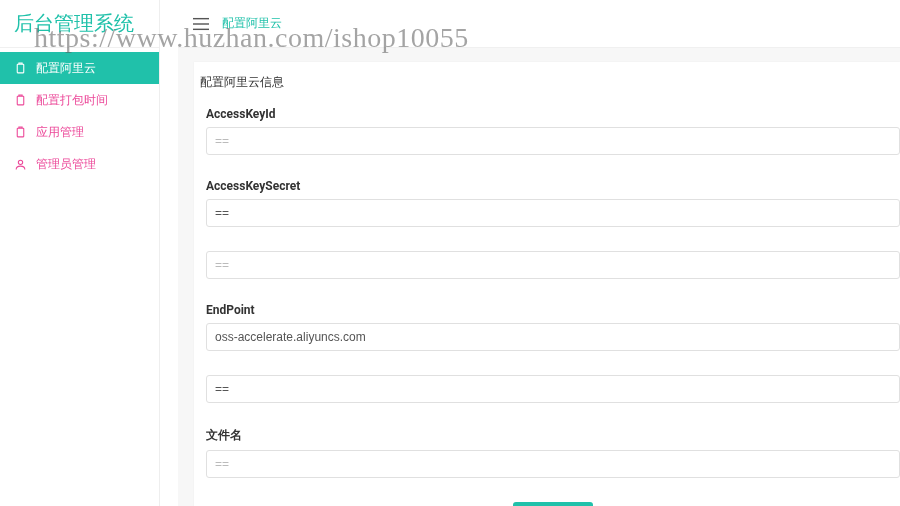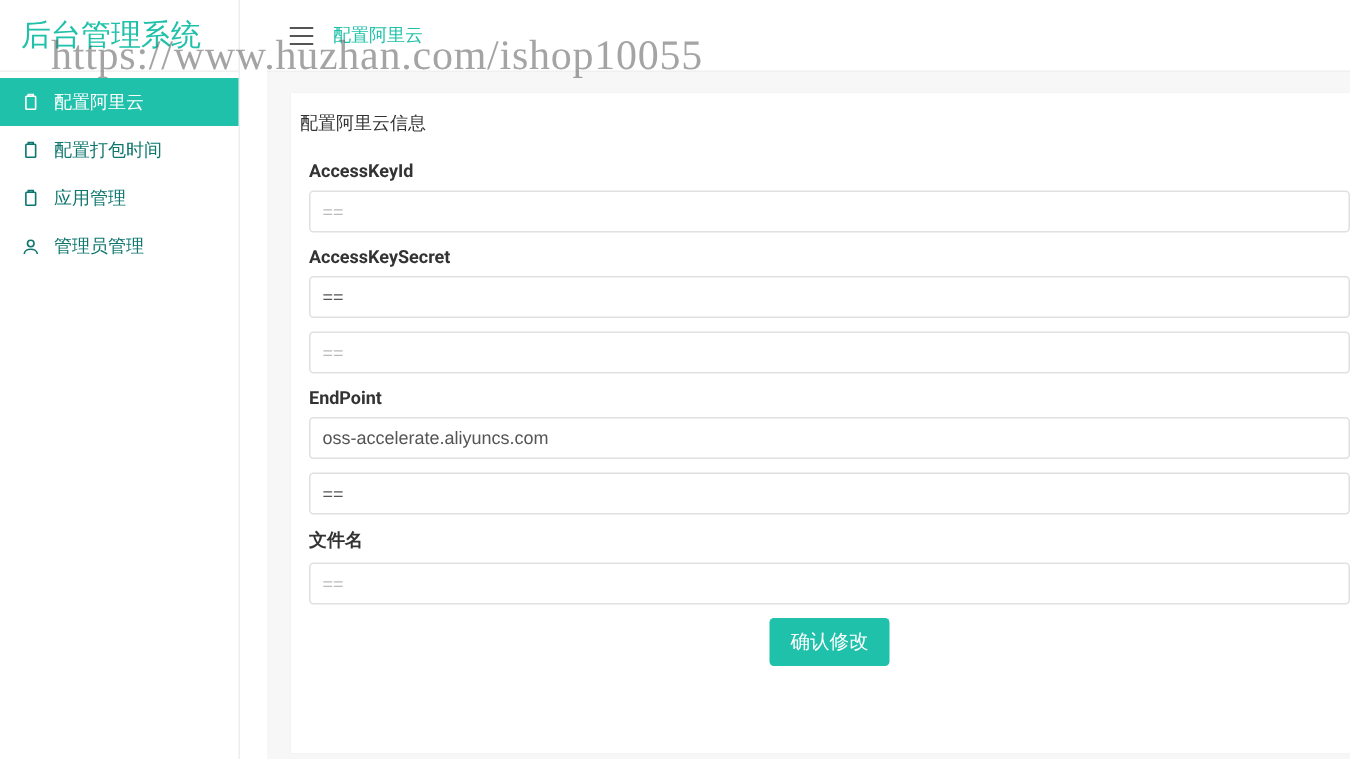--- a/index.html
+++ b/index.html
@@ -30,21 +30,21 @@
   color: #20c1aa;
   border-bottom: 1px solid #f0f0f0;
 }
 .nav { padding-top: 4px; }
 .nav-item {
   height: 32px;
   display: flex;
   align-items: center;
   padding-left: 14px;
   font-size: 12px;
-  color: #0f766e;
+  color: #ec4899;
   cursor: pointer;
 }
 .nav-item.active {
   background: #20c1aa;
   color: #fff;
 }
 .nav-item .icon { width: 18px; display: inline-flex; align-items: center; }
 .nav-item .icon svg { width: 13px; height: 13px; }
 .nav-item .label { margin-left: 4px; }
 .main {
@@ -78,21 +78,21 @@
   padding: 12px 0 20px 0;
   box-shadow: 0 0 2px rgba(0,0,0,0.04);
 }
 .card-title {
   font-size: 12px;
   padding-left: 6px;
   margin-bottom: 16px;
   color: #333;
 }
 .form { padding-left: 12px; }
-.field { margin-bottom: 9px; }
+.field { margin-bottom: 24px; }
 .field-label {
   font-size: 12px;
   font-weight: 700;
   color: #333;
   margin-bottom: 6px;
   display: block;
 }
 .field-input {
   width: 100%;
   height: 28px;

